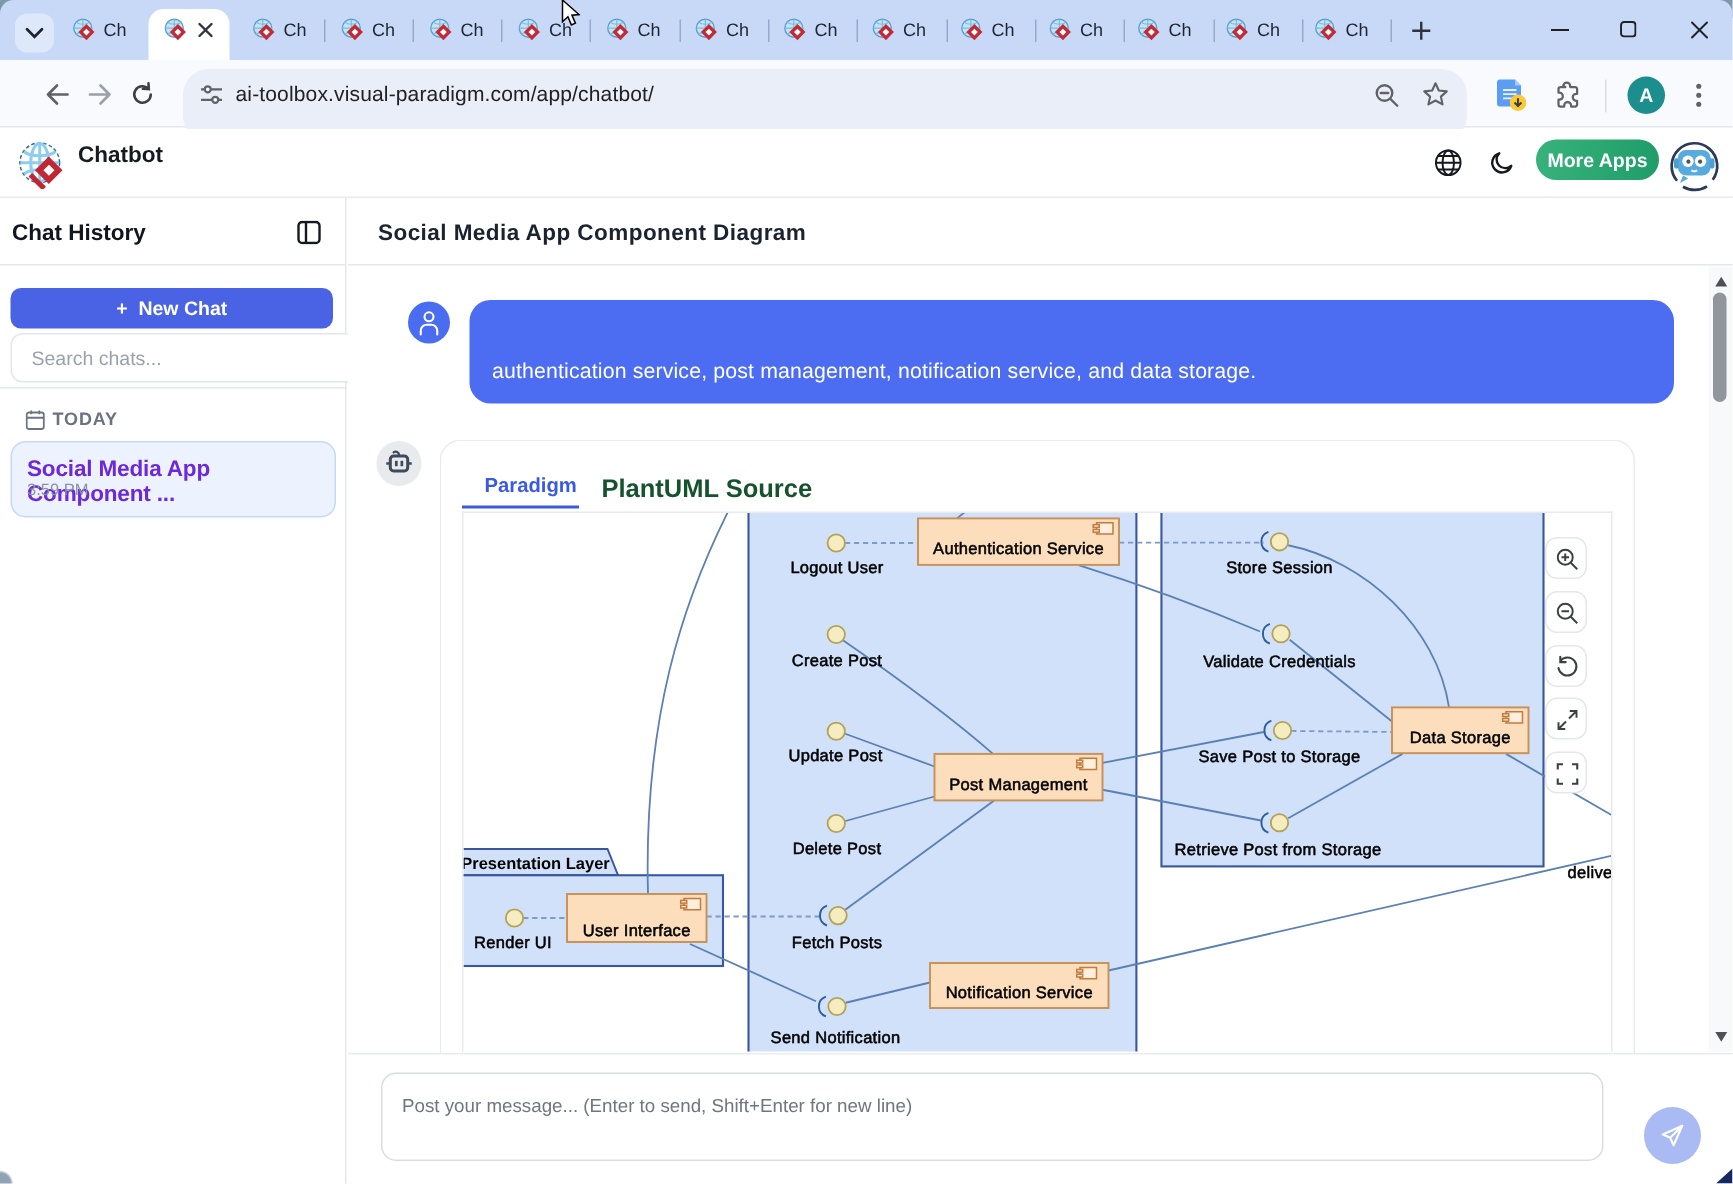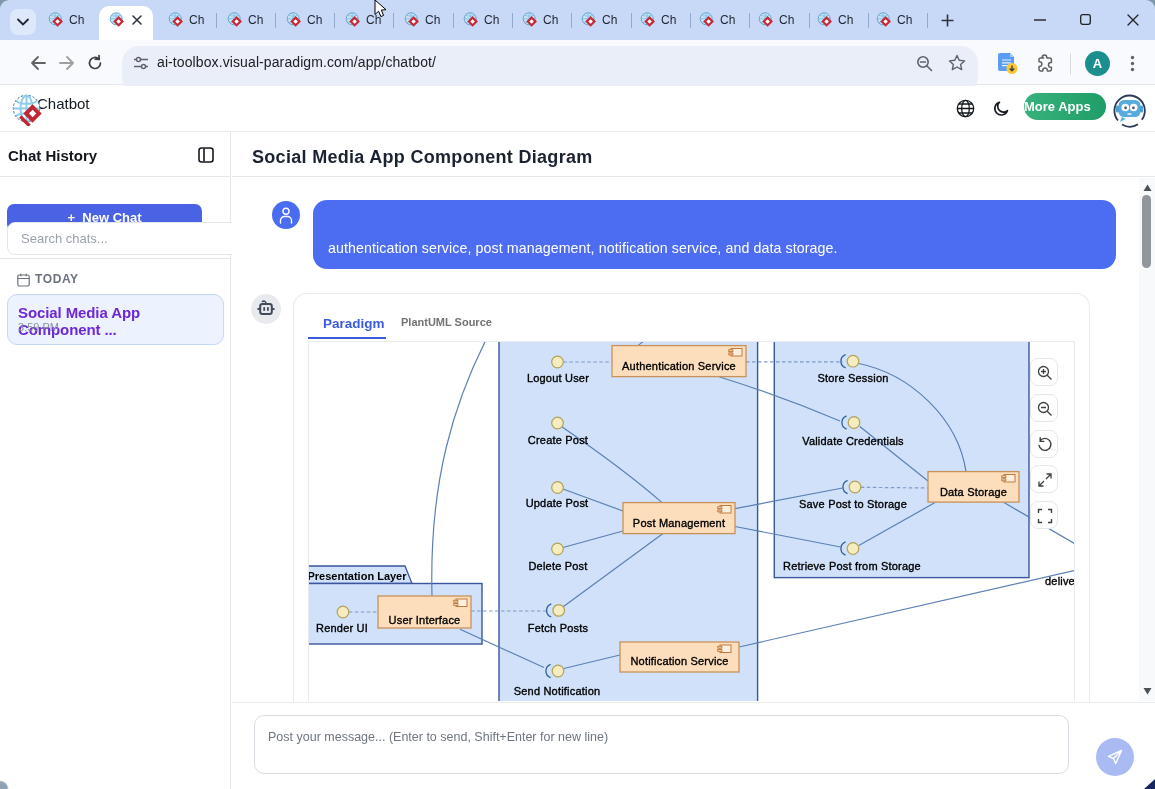--- a/index.html
+++ b/index.html
@@ -12,45 +12,45 @@
   .tab-fav { position:absolute; width:16px; height:16px; top:12px; }
   .tab-txt { position:absolute; top:13px; font-size:12px; color:#1f2430; }
   .tab-sep { position:absolute; top:13px; width:1px; height:15px; background:#93a9cd; }
   #activetab { position:absolute; left:99px; top:6px; width:54px; height:34px; background:#fff; border-radius:10px 10px 0 0; }
   
   #toolbar { position:absolute; left:0; top:40px; width:1155px; height:45px; background:#f8fafd; border-bottom:1px solid #e4e7ee; }
   #omnibox { position:absolute; left:122px; top:6px; width:856px; height:48px; background:#e9eef9; border-radius:17px; }
   #urltext { position:absolute; left:35px; top:8px; font-size:14px; color:#202124; letter-spacing:0.1px; }
   
   #appheader { position:absolute; left:0; top:86px; width:1155px; height:46px; background:#fff; border-bottom:1px solid #e8eaee; }
-  #apptitle { position:absolute; left:37px; top:9px; font-size:15px; font-weight:normal; color:#151a23; }
+  #apptitle { position:absolute; left:52px; top:9px; font-size:15px; font-weight:bold; color:#151a23; }
   #appsub { position:absolute; left:48px; top:26px; font-size:11.5px; color:#5a626d; }
-  #moreapps { position:absolute; left:1024px; top:7px; width:82px; height:27px; border-radius:14px; background:linear-gradient(90deg,#38b27c,#1f9d68); color:#fff; font-size:13px; font-weight:bold; line-height:27px; }
+  #moreapps { position:absolute; left:1024px; top:7px; width:82px; height:27px; border-radius:14px; background:linear-gradient(90deg,#38b27c,#1f9d68); color:#fff; font-size:13px; font-weight:bold; text-align:center; line-height:27px; }
   
   #sidebar { position:absolute; left:0; top:132px; width:231px; height:657px; background:#fff; border-right:1px solid #e5e7eb; }
   #sb-head { position:absolute; left:8px; top:15px; font-size:15px; font-weight:bold; color:#12161f; }
   .sb-div { position:absolute; left:0; width:231px; height:1px; background:#e5e7eb; }
-  #newchat { position:absolute; left:7px; top:72px; width:195px; height:27px; background:#4a63e4; border-radius:7px; color:#fff; font-size:13px; font-weight:bold; text-align:center; line-height:27px; }
+  #newchat { position:absolute; left:7px; top:60px; width:215px; height:27px; background:#4a63e4; border-radius:7px; color:#fff; font-size:13px; font-weight:bold; text-align:center; line-height:27px; }
   #searchbox { position:absolute; left:7px; top:90px; width:236px; height:33px; background:#fff; border:1px solid #e3e6ea; border-radius:8px; font-size:13px; color:#9aa1ad; line-height:31px; padding-left:13px; }
   #today { position:absolute; left:35px; top:140px; font-size:12px; font-weight:bold; color:#6b7280; letter-spacing:0.6px; }
   #chatitem { position:absolute; left:7px; top:162px; width:217px; height:51px; background:#edf3fe; border:1px solid #c5d8f9; border-radius:10px; }
   #chatitem .t1 { position:absolute; left:10px; top:9px; font-size:15px; font-weight:bold; color:#6d28d9; letter-spacing:-0.1px; }
   #chatitem .t2 { position:absolute; left:10px; top:26px; font-size:11px; color:#8a93a1; }
   
   #main { position:absolute; left:232px; top:132px; width:923px; height:657px; background:#fff; }
-  #maintitle { position:absolute; left:20px; top:15px; font-size:18px; font-weight:bold; color:#1b2330; letter-spacing:0.3px; }
+  #maintitle { position:absolute; left:20px; top:15px; font-size:15px; font-weight:bold; color:#1b2330; letter-spacing:0.3px; }
   .mt-div { position:absolute; left:0; top:44px; width:923px; height:1px; background:#e5e7eb; }
   #bubble { position:absolute; left:313px; top:200px; width:803px; height:69px; background:#4c6df2; border-radius:14px; color:#fff; font-size:14.2px; letter-spacing:0.1px; }
   #bubble .l1 { position:absolute; left:15px; top:14px; }
   #bubble .l2 { position:absolute; left:15px; top:40px; }
   #uavatar { position:absolute; left:272px; top:201px; width:28px; height:28px; border-radius:50%; background:#4a6cf0; }
   #bavatar { position:absolute; left:251px; top:294px; width:30px; height:30px; border-radius:50%; background:#e9eaee; }
   #card { position:absolute; left:293px; top:293px; width:797px; height:409px; background:#fff; border:1px solid #e9ebef; border-bottom:none; border-radius:14px 14px 0 0; }
   #tabDiagram { position:absolute; left:29px; top:22px; font-size:13.5px; font-weight:bold; color:#3b5bde; }
-  #tabPlant { position:absolute; left:107px; top:22px; font-size:11px; font-weight:bold; color:#737373; }
+  #tabPlant { position:absolute; left:107px; top:22px; font-size:17px; font-weight:bold; color:#14532d; }
   #tabUnder { position:absolute; left:14px; top:43px; width:78px; height:2px; background:#3b5bde; }
   #dview { position:absolute; left:14px; top:47px; width:767px; height:360px; border:1px solid #e8eaee; border-bottom:none; background:#fff; overflow:hidden; }
   
   .zbtn { position:absolute; left:736px; width:28px; height:28px; background:#fff; border:1px solid #e4e7ec; border-radius:8px; }
   
   #sbarea { position:absolute; left:1139px; top:178px; width:16px; height:523px; background:#f8f9fa; }
   #sbthumb { position:absolute; left:3px; top:17px; width:9px; height:73px; background:#90969c; border-radius:5px; }
   
   #inputbox { position:absolute; left:254px; top:715px; width:815px; height:59px; border:1px solid #d9dde3; border-radius:10px; background:#fff; }
   #inputbox span { position:absolute; left:13px; top:14px; font-size:12.5px; color:#6f7681; }

